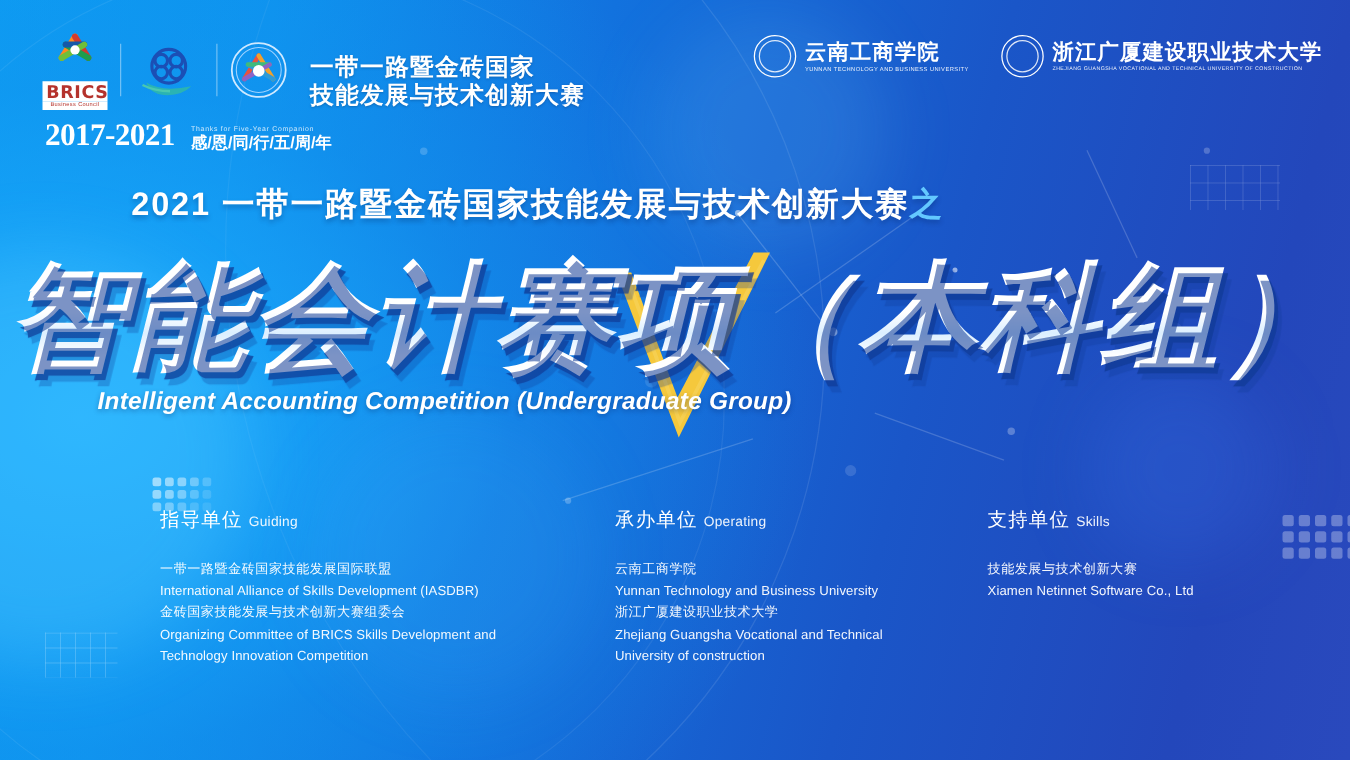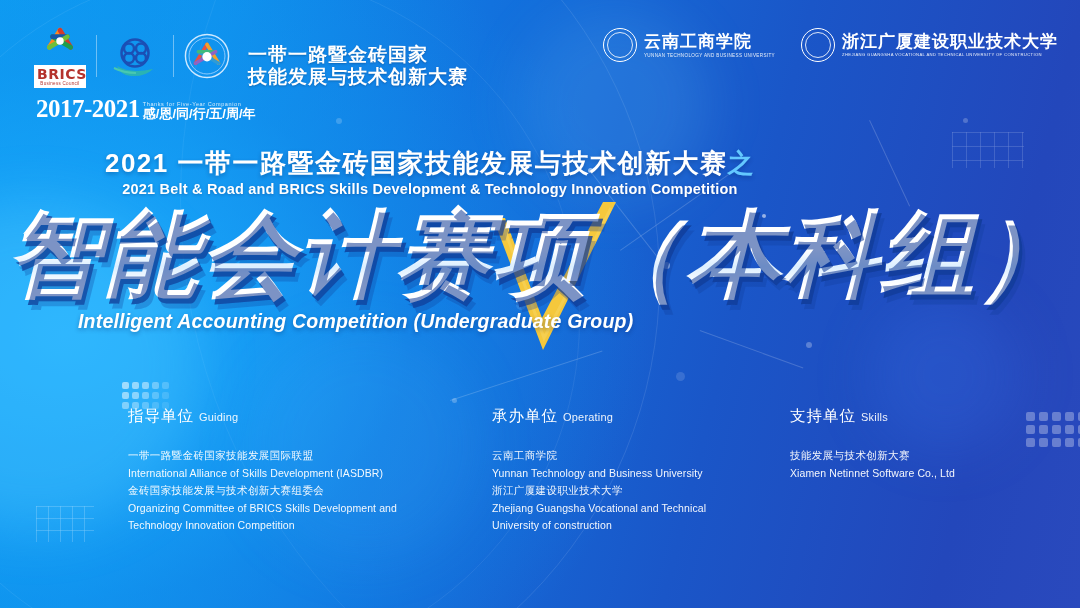--- a/index.html
+++ b/index.html
@@ -90,21 +90,21 @@
   .emblem2 { width: 56px; height: 46px; }
   .emblem3 { width: 46px; height: 46px; }
 
   .cn-event-title { margin-left: 8px; line-height: 1.18; margin-top: 20px; }
   .cn-event-title .l1, .cn-event-title .l2 {
     font-weight: bold; font-size: 19px; letter-spacing: 1px;
     color: #ffffff;
     text-shadow: 0 1px 2px rgba(0,40,90,0.35);
   }
 
-  .anniv { position: absolute; left: 36px; top: 96px; display: flex; align-items: flex-end; gap: 3px; }
+  .anniv { position: absolute; left: 36px; top: 96px; display: flex; align-items: flex-end; gap: 13px; }
   .anniv-years {
     font-family: "Liberation Serif", "DejaVu Serif", serif;
     font-weight: bold; font-size: 25px; color: #ffffff; line-height: 25px;
     letter-spacing: -0.5px;
   }
   .anniv-right { line-height: 1.05; }
   .anniv-en { font-size: 5.5px; color: rgba(255,255,255,0.82); letter-spacing: .6px; display:block; }
   .anniv-cn { font-size: 13px; font-weight: bold; color: #fff; letter-spacing: 0px; display:block; }
 
   .logos-right { position: absolute; right: 22px; top: 28px; display: flex; align-items: center; gap: 26px; }
@@ -337,21 +337,20 @@
         </div>
       </div>
 
     </div>
   </div>
 
   <div class="hero">
     <div class="hero-cn">
       <span>2021 一带一路暨金砖国家技能发展与技术创新大赛</span><span class="zhi">之</span>
     </div>
-    <div class="hero-en">2021 Belt &amp; Road and BRICS Skills Development &amp; Technology Innovation Competition</div>
   </div>
 
   <svg class="checkmark" viewBox="0 0 135 175">
     <path d="M6 18 L56 150 L129 2 L116 2 L55 118 L18 18 Z" fill="#f5c83c"></path>
     <path d="M14 20 L57 138 L124 8" fill="none" stroke="#f7d45e" stroke-width="3" opacity=".6"></path>
   </svg>
 
   <div class="bigtitle-wrap">
     <div class="bigtitle">智能会计赛项（本科组）</div>
   </div>

